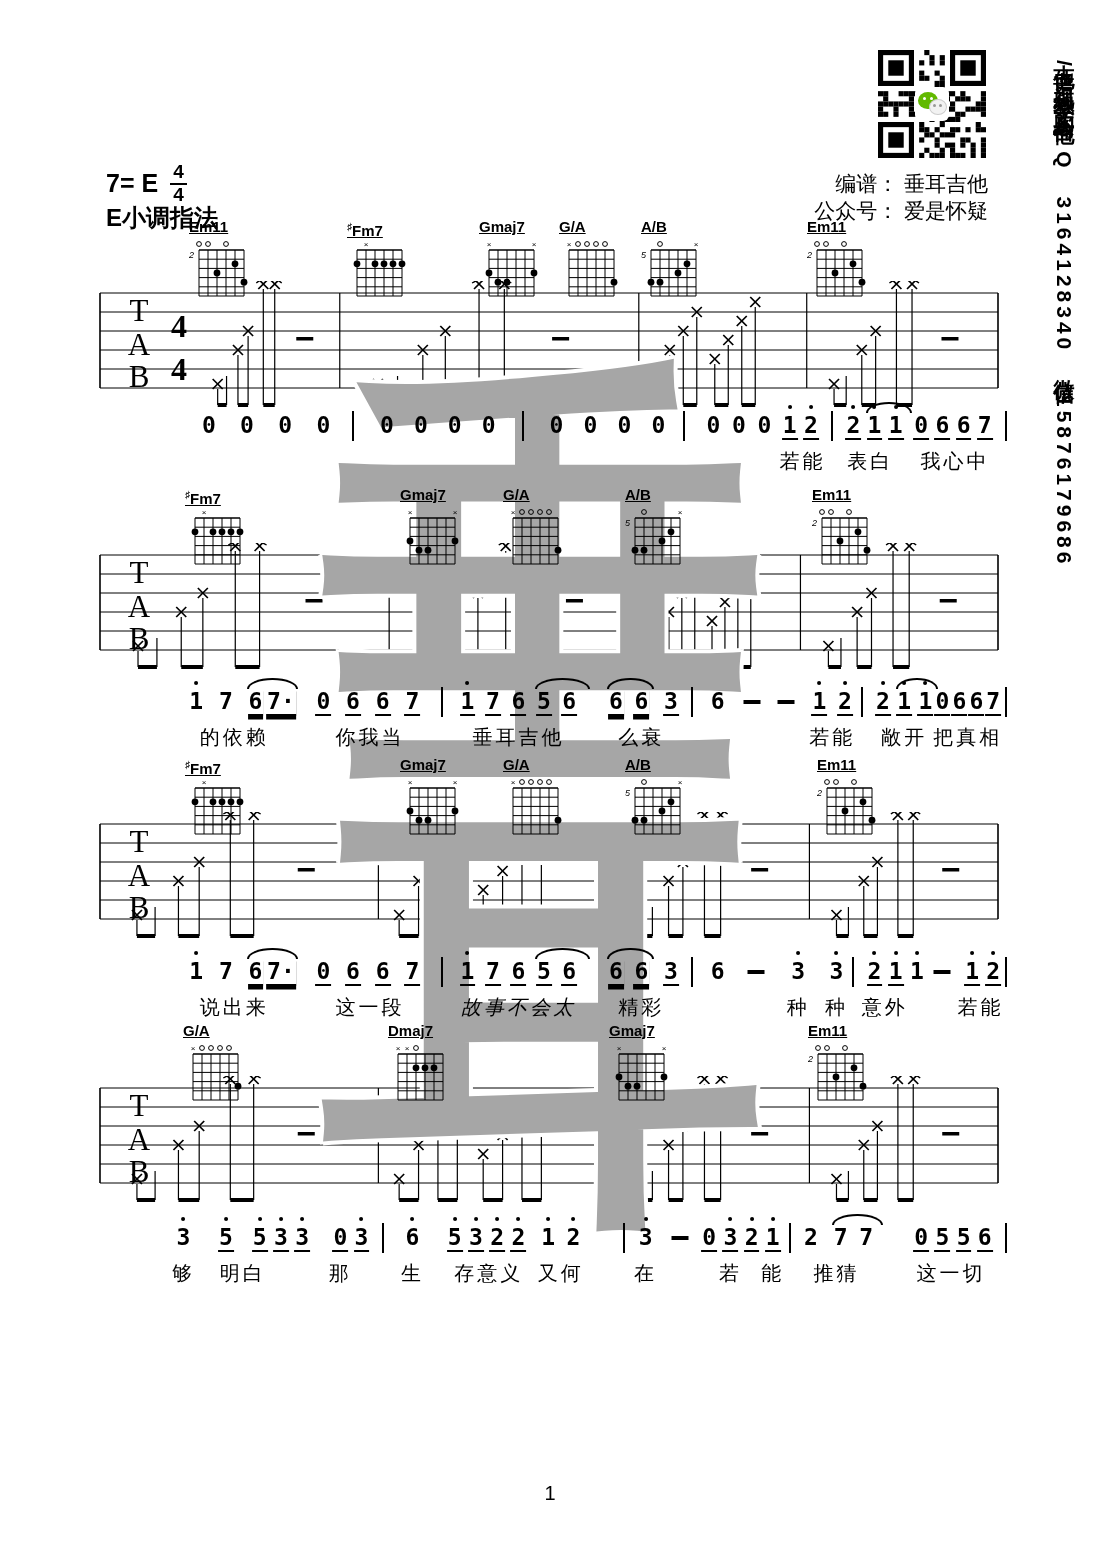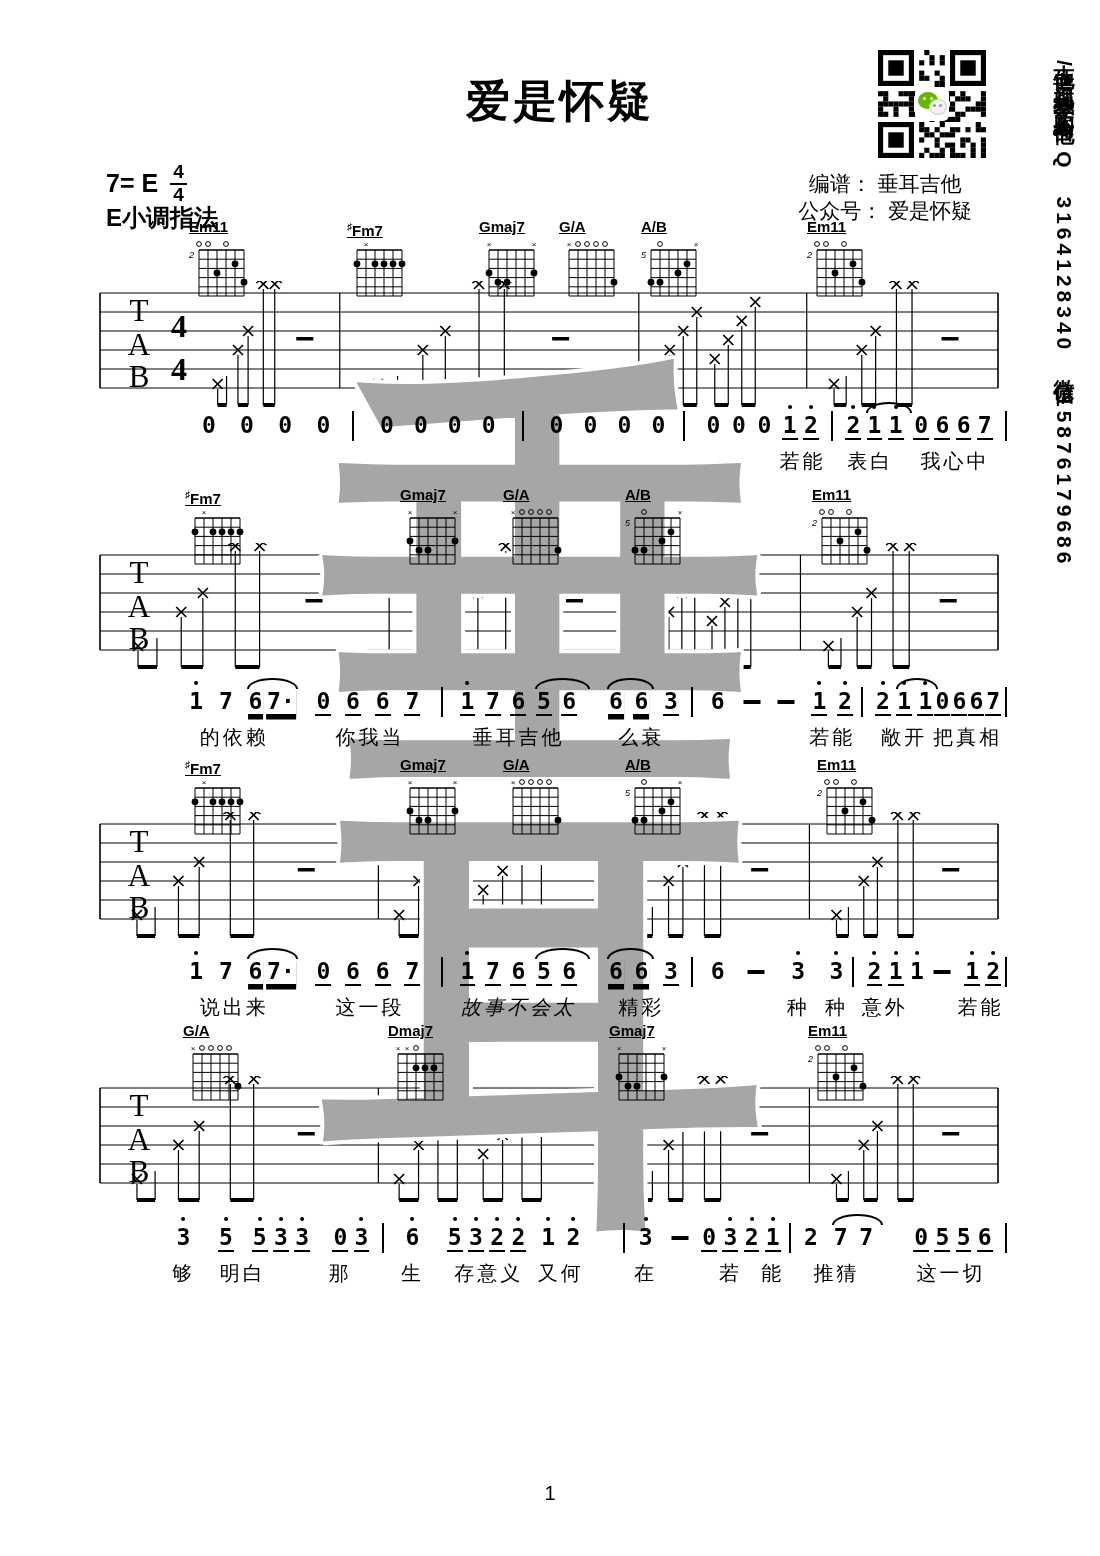--- a/index.html
+++ b/index.html
@@ -8,21 +8,21 @@
   .title{position:absolute;left:60px;width:1000px;top:72px;text-align:center;
          font-size:44px;font-weight:700;letter-spacing:3px;z-index:4;}
   .artist{position:absolute;left:60px;width:1000px;top:128px;text-align:center;
           font-size:26px;z-index:4;}
   .keyline{position:absolute;left:106px;top:162px;font-size:25px;font-weight:600;z-index:4;display:flex;align-items:center;}
   .frac{display:inline-flex;flex-direction:column;align-items:center;font-size:19px;line-height:1.05;
         margin-left:12px;font-weight:700;}
   .frac .ft{border-bottom:2px solid #000;padding:0 3px 1px;}
   .frac .fb{padding:0 3px;}
   .fingering{position:absolute;left:106px;top:202px;font-size:24px;z-index:4;font-weight:bold;}
-  .credits{position:absolute;right:128px;top:170px;text-align:center;font-size:21px;line-height:27px;z-index:4;}
+  .credits{position:absolute;right:112px;top:170px;text-align:right;font-size:21px;line-height:27px;z-index:4;}
   .qr{position:absolute;left:878px;top:50px;width:108px;height:108px;z-index:4;background:#fff;}
   .qr svg{display:block;}
   .qr .wx{position:absolute;left:37px;top:37px;width:34px;height:34px;background:#fff;border-radius:6px;
           display:flex;align-items:center;justify-content:center;}
   .wx .b1{position:absolute;left:3px;top:5px;width:20px;height:17px;background:#62b900;border-radius:50% 50% 48% 48%;}
   .wx .b1 i,.wx .b2 i{position:absolute;width:3px;height:3px;background:#fff;border-radius:50%;}
   .wx .b1 i.e1{left:5px;top:5px}.wx .b1 i.e2{left:12px;top:5px}
   .wx .b2{position:absolute;left:14px;top:12px;width:16px;height:14px;background:#f2f2f2;border:1px solid #ccc;border-radius:50%;}
   .wx .b2 i{background:#999}.wx .b2 i.e1{left:3px;top:4px}.wx .b2 i.e2{left:9px;top:4px}
   .vside{position:absolute;right:22px;top:48px;writing-mode:vertical-rl;text-orientation:mixed;
@@ -48,21 +48,20 @@
   .jarc{position:absolute;top:-10px;height:9px;border:2px solid #000;border-bottom:none;
         border-radius:50% 50% 0 0 / 100% 100% 0 0;}
   .lyr{position:absolute;top:36px;transform:translateX(-50%);font-size:20px;letter-spacing:3px;white-space:nowrap;}
   .pageno{position:absolute;left:0;width:1100px;top:1482px;text-align:center;font-size:20px;z-index:4;}
 </style>
 </head>
 <body>
 
 <div class="page">
 
-  <div class="title">爱是怀疑</div>
 
   <div class="keyline">
     <span>7= E</span>
     <span class="frac">
       <span class="ft">4</span>
       <span class="fb">4</span>
     </span>
   </div>
   <div class="fingering">E小调指法</div>
 

